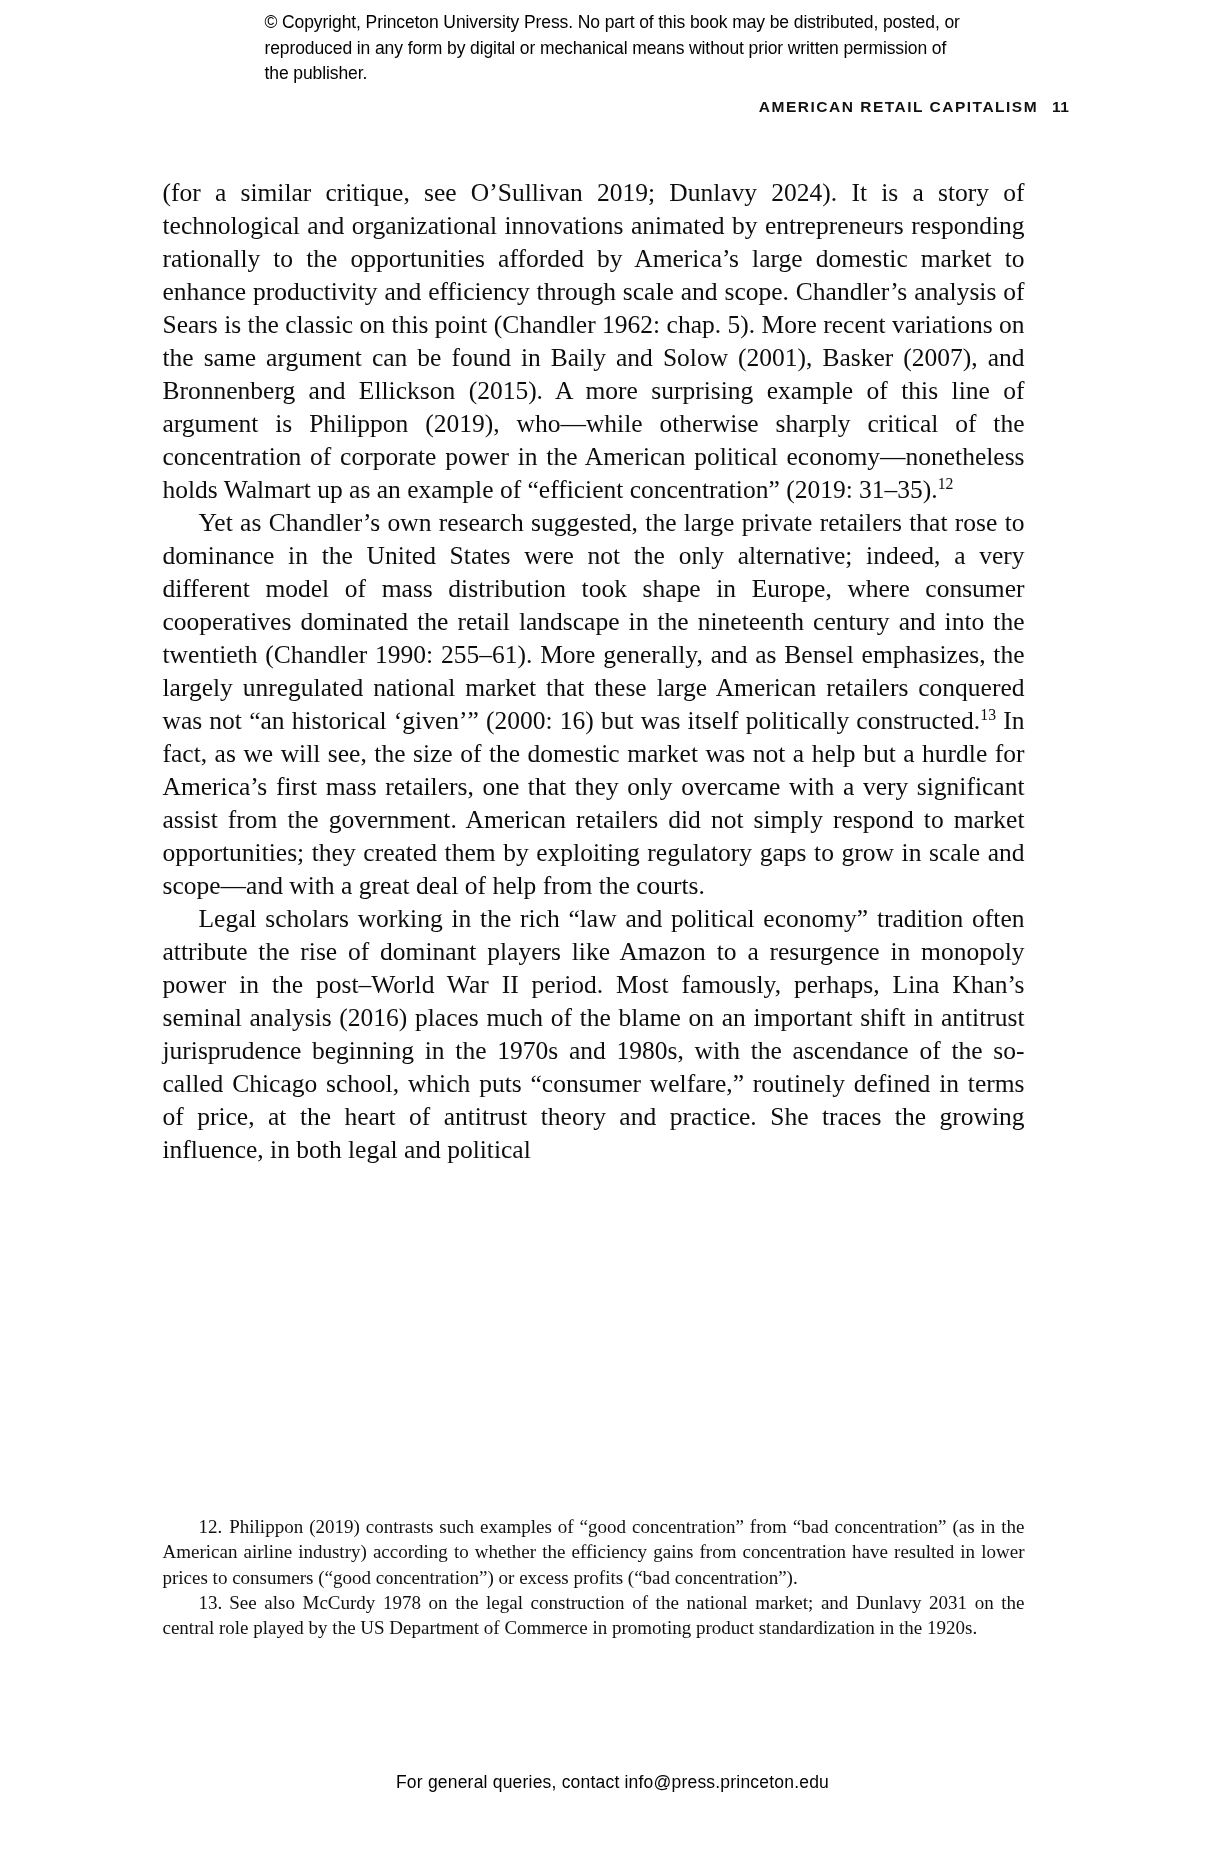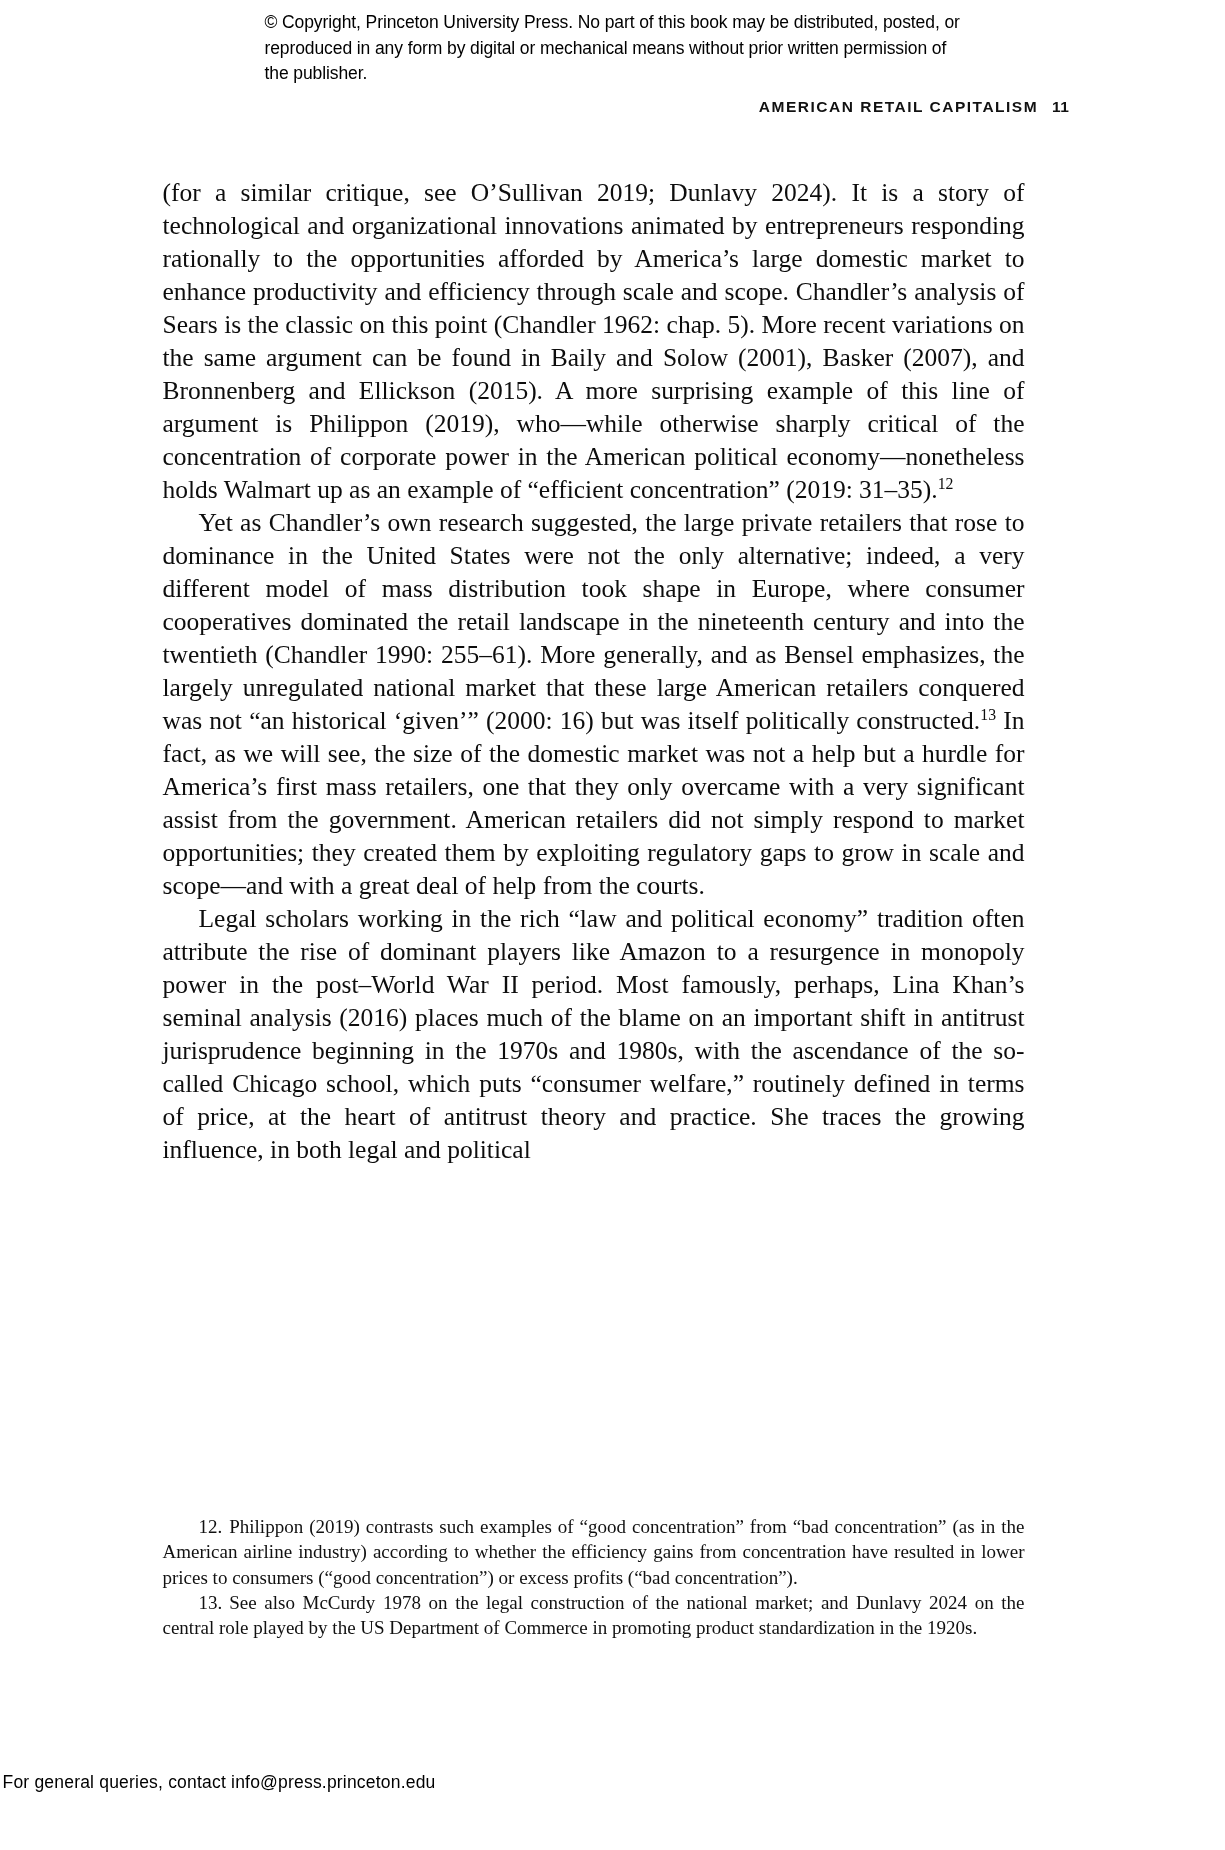--- a/index.html
+++ b/index.html
@@ -92,20 +92,21 @@
   .footnote .fn-num {
     margin-right: 7px;
   }
 
   
   .footer {
     position: absolute;
     left: 0;
     right: 0;
     top: 1772px;
+    text-align: center;
     font-family: "Liberation Sans", sans-serif;
     font-size: 17.5px;
     color: #000000;
     letter-spacing: 0.2px;
   }
 </style>
 </head>
 <body>
 
 <div class="page">
@@ -121,18 +122,18 @@
     <p class="body-par"><span>(for a similar critique, see O’Sullivan 2019; Dunlavy 2024). It is a story of technological and organizational innovations animated by entrepreneurs responding rationally to the opportunities afforded by America’s large domestic market to enhance productivity and efficiency through scale and scope. Chandler’s analysis of Sears is the classic on this point (Chandler 1962: chap. 5). More recent variations on the same argument can be found in Baily and Solow (2001), Basker (2007), and Bronnenberg and Ellickson (2015). A more surprising example of this line of argument is Philippon (2019), who—while otherwise sharply critical of the concentration of corporate power in the American political economy—nonetheless holds Walmart up as an example of “efficient concentration” (2019: 31–35).</span><sup>12</sup></p>
 
     <p class="body-par"><span>Yet as Chandler’s own research suggested, the large private retailers that rose to dominance in the United States were not the only alternative; indeed, a very different model of mass distribution took shape in Europe, where consumer cooperatives dominated the retail landscape in the nineteenth century and into the twentieth (Chandler 1990: 255–61). More generally, and as Bensel emphasizes, the largely unregulated national market that these large American retailers conquered was not “an historical ‘given’” (2000: 16) but was itself politically constructed.</span><sup>13</sup><span> In fact, as we will see, the size of the domestic market was not a help but a hurdle for America’s first mass retailers, one that they only overcame with a very significant assist from the government. American retailers did not simply respond to market opportunities; they created them by exploiting regulatory gaps to grow in scale and scope—and with a great deal of help from the courts.</span></p>
 
     <p class="body-par"><span>Legal scholars working in the rich “law and political economy” tradition often attribute the rise of dominant players like Amazon to a resurgence in monopoly power in the post–World War II period. Most famously, perhaps, Lina Khan’s seminal analysis (2016) places much of the blame on an important shift in antitrust jurisprudence beginning in the 1970s and 1980s, with the ascendance of the so-called Chicago school, which puts “consumer welfare,” routinely defined in terms of price, at the heart of antitrust theory and practice. She traces the growing influence, in both legal and political</span></p>
 
   </div>
 
   <div class="footnotes">
     <p class="footnote"><span class="fn-num">12.</span><span>Philippon (2019) contrasts such examples of “good concentration” from “bad concentration” (as in the American airline industry) according to whether the efficiency gains from concentration have resulted in lower prices to consumers (“good concentration”) or excess profits (“bad concentration”).</span></p>
-    <p class="footnote"><span class="fn-num">13.</span><span>See also McCurdy 1978 on the legal construction of the national market; and Dunlavy 2024 on the central role played by the US Department of Commerce in promoting product standardization in the 1920s.</span></p>
+    <p class="footnote"><span class="fn-num">13.</span><span>See also McCurdy 1978 on the legal construction of the national market; and Dunlavy 2031 on the central role played by the US Department of Commerce in promoting product standardization in the 1920s.</span></p>
   </div>
 
   <div class="footer">For general queries, contact info@press.princeton.edu</div>
 
 </div>
 
 </body></html>

